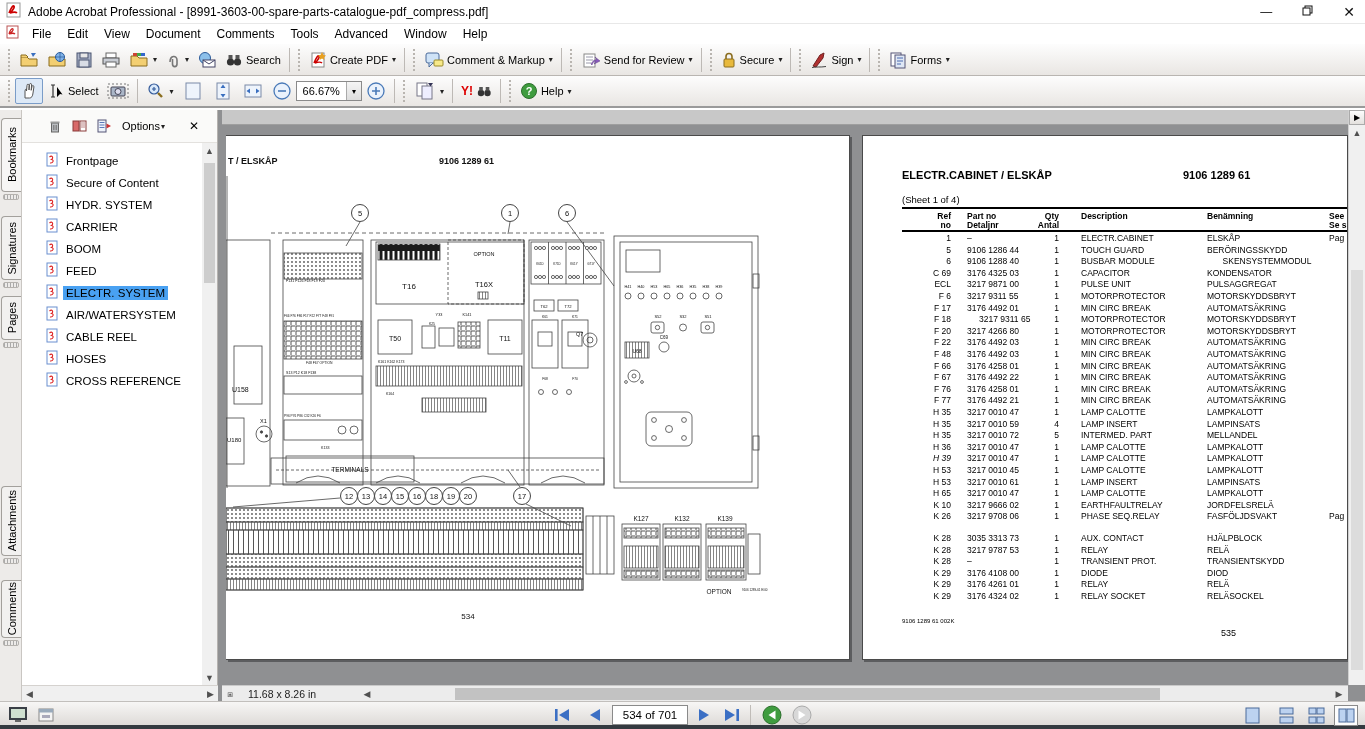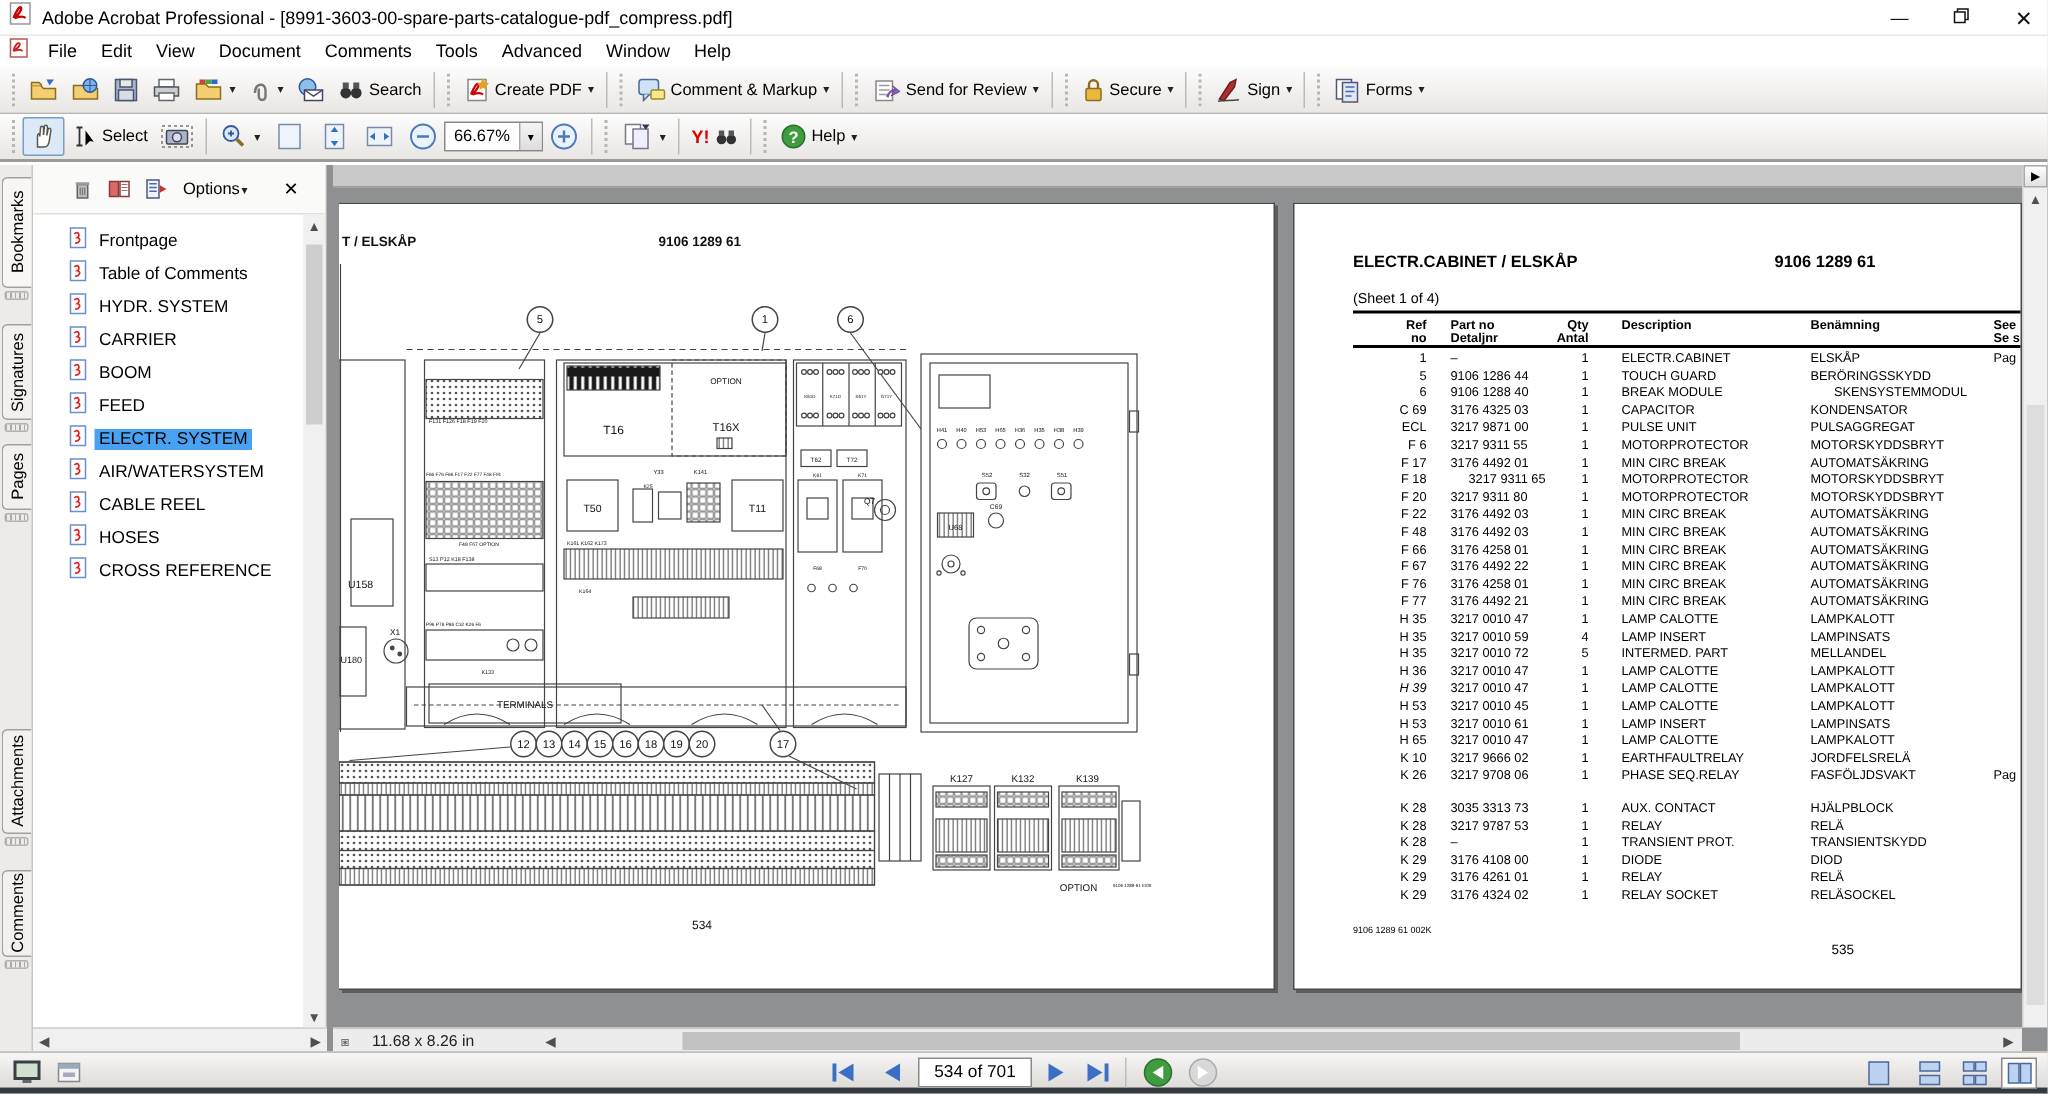--- a/index.html
+++ b/index.html
@@ -402,21 +402,21 @@
               <rect x="1" y="1" width="10" height="13" fill="#fff" stroke="#6a8fd0"></rect>
               <path d="M3.5,5 C6,2.5 8,6 5.5,7.5 C8.5,8 7,11.5 4,11" stroke="#d22" fill="none" stroke-width="1.1"></path>
             </svg></span>
           <span class="bmlabel">Frontpage</span>
         </div>
         <div class="bmrow">
           <span><svg width="13" height="15">
               <rect x="1" y="1" width="10" height="13" fill="#fff" stroke="#6a8fd0"></rect>
               <path d="M3.5,5 C6,2.5 8,6 5.5,7.5 C8.5,8 7,11.5 4,11" stroke="#d22" fill="none" stroke-width="1.1"></path>
             </svg></span>
-          <span class="bmlabel">Table of Comments</span>
+          <span class="bmlabel">Secure of Content</span>
         </div>
         <div class="bmrow">
           <span><svg width="13" height="15">
               <rect x="1" y="1" width="10" height="13" fill="#fff" stroke="#6a8fd0"></rect>
               <path d="M3.5,5 C6,2.5 8,6 5.5,7.5 C8.5,8 7,11.5 4,11" stroke="#d22" fill="none" stroke-width="1.1"></path>
             </svg></span>
           <span class="bmlabel">HYDR. SYSTEM</span>
         </div>
         <div class="bmrow">
           <span><svg width="13" height="15">
@@ -764,21 +764,21 @@
           <div class="cell" style="left: 344px; top: 97px; width: 120px; text-align: left;">ELSKÅP</div>
           <div class="cell" style="left: 466px; top: 97px; width: 28px; text-align: left;">Pag</div>
           <div class="cell" style="left: 30px; top: 108.6px; width: 58px; text-align: right;">5</div>
           <div class="cell" style="left: 104px; top: 108.6px; width: 90px; text-align: left;">9106 1286 44</div>
           <div class="cell" style="left: 150px; top: 108.6px; width: 46px; text-align: right;">1</div>
           <div class="cell" style="left: 218px; top: 108.6px; width: 124px; text-align: left;">TOUCH GUARD</div>
           <div class="cell" style="left: 344px; top: 108.6px; width: 120px; text-align: left;">BERÖRINGSSKYDD</div>
           <div class="cell" style="left: 30px; top: 120.2px; width: 58px; text-align: right;">6</div>
           <div class="cell" style="left: 104px; top: 120.2px; width: 90px; text-align: left;">9106 1288 40</div>
           <div class="cell" style="left: 150px; top: 120.2px; width: 46px; text-align: right;">1</div>
-          <div class="cell" style="left: 218px; top: 120.2px; width: 124px; text-align: left;">BREAK MODULE</div>
+          <div class="cell" style="left: 218px; top: 120.2px; width: 124px; text-align: left;">BUSBAR MODULE</div>
           <div class="cell" style="left: 344px; top: 120.2px; width: 120px; text-align: center;">SKENSYSTEMMODUL</div>
           <div class="cell" style="left: 30px; top: 131.8px; width: 58px; text-align: right;">C 69</div>
           <div class="cell" style="left: 104px; top: 131.8px; width: 90px; text-align: left;">3176 4325 03</div>
           <div class="cell" style="left: 150px; top: 131.8px; width: 46px; text-align: right;">1</div>
           <div class="cell" style="left: 218px; top: 131.8px; width: 124px; text-align: left;">CAPACITOR</div>
           <div class="cell" style="left: 344px; top: 131.8px; width: 120px; text-align: left;">KONDENSATOR</div>
           <div class="cell" style="left: 30px; top: 143.4px; width: 58px; text-align: right;">ECL</div>
           <div class="cell" style="left: 104px; top: 143.4px; width: 90px; text-align: left;">3217 9871 00</div>
           <div class="cell" style="left: 150px; top: 143.4px; width: 46px; text-align: right;">1</div>
           <div class="cell" style="left: 218px; top: 143.4px; width: 124px; text-align: left;">PULSE UNIT</div>
@@ -792,21 +792,21 @@
           <div class="cell" style="left: 104px; top: 166.6px; width: 90px; text-align: left;">3176 4492 01</div>
           <div class="cell" style="left: 150px; top: 166.6px; width: 46px; text-align: right;">1</div>
           <div class="cell" style="left: 218px; top: 166.6px; width: 124px; text-align: left;">MIN CIRC BREAK</div>
           <div class="cell" style="left: 344px; top: 166.6px; width: 120px; text-align: left;">AUTOMATSÄKRING</div>
           <div class="cell" style="left: 30px; top: 178.2px; width: 58px; text-align: right;">F 18</div>
           <div class="cell" style="left: 116px; top: 178.2px; width: 90px; text-align: left;">3217 9311 65</div>
           <div class="cell" style="left: 150px; top: 178.2px; width: 46px; text-align: right;">1</div>
           <div class="cell" style="left: 218px; top: 178.2px; width: 124px; text-align: left;">MOTORPROTECTOR</div>
           <div class="cell" style="left: 344px; top: 178.2px; width: 120px; text-align: left;">MOTORSKYDDSBRYT</div>
           <div class="cell" style="left: 30px; top: 189.8px; width: 58px; text-align: right;">F 20</div>
-          <div class="cell" style="left: 104px; top: 189.8px; width: 90px; text-align: left;">3217 9311 80</div>
+          <div class="cell" style="left: 104px; top: 189.8px; width: 90px; text-align: left;">3217 4266 80</div>
           <div class="cell" style="left: 150px; top: 189.8px; width: 46px; text-align: right;">1</div>
           <div class="cell" style="left: 218px; top: 189.8px; width: 124px; text-align: left;">MOTORPROTECTOR</div>
           <div class="cell" style="left: 344px; top: 189.8px; width: 120px; text-align: left;">MOTORSKYDDSBRYT</div>
           <div class="cell" style="left: 30px; top: 201.4px; width: 58px; text-align: right;">F 22</div>
           <div class="cell" style="left: 104px; top: 201.4px; width: 90px; text-align: left;">3176 4492 03</div>
           <div class="cell" style="left: 150px; top: 201.4px; width: 46px; text-align: right;">1</div>
           <div class="cell" style="left: 218px; top: 201.4px; width: 124px; text-align: left;">MIN CIRC BREAK</div>
           <div class="cell" style="left: 344px; top: 201.4px; width: 120px; text-align: left;">AUTOMATSÄKRING</div>
           <div class="cell" style="left: 30px; top: 213px; width: 58px; text-align: right;">F 48</div>
           <div class="cell" style="left: 104px; top: 213px; width: 90px; text-align: left;">3176 4492 03</div>

